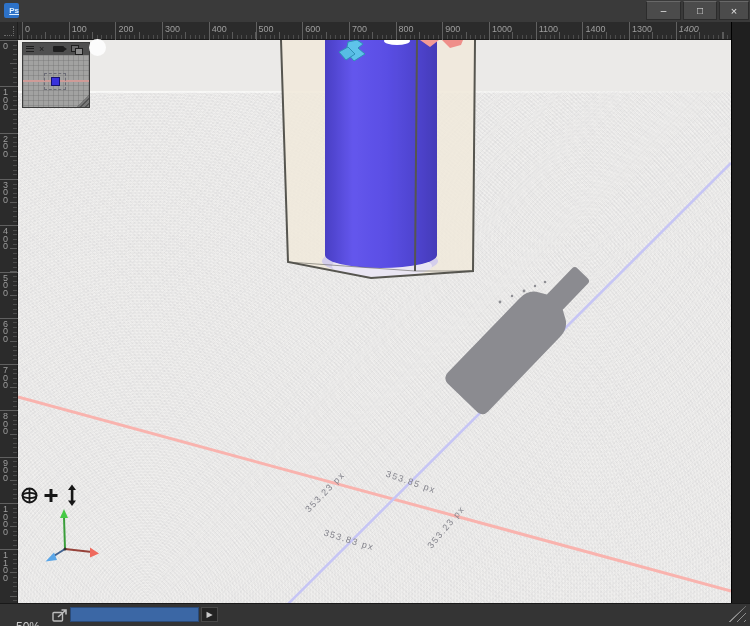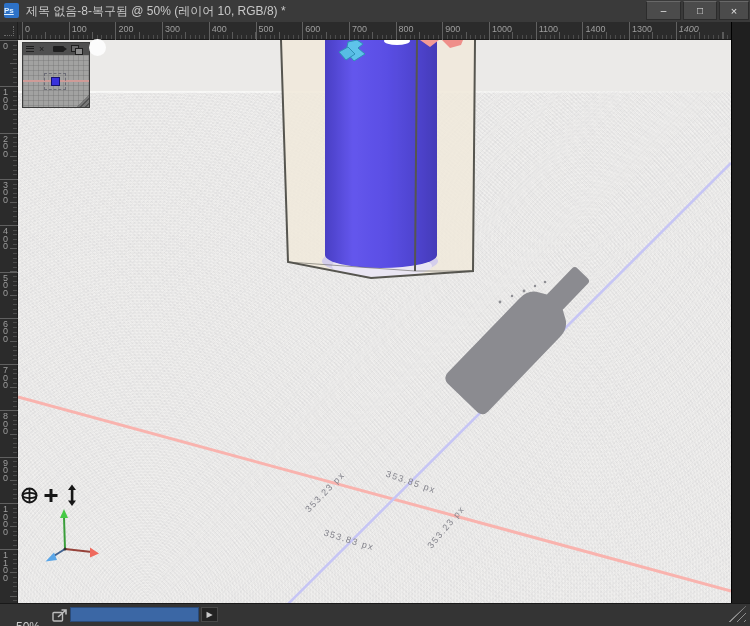--- a/index.html
+++ b/index.html
@@ -1,21 +1,21 @@
 <!DOCTYPE html>
 <html><head>
 <meta charset="utf-8">
 <style>
   html,body{margin:0;padding:0;background:#343434;font-family:"Liberation Sans",sans-serif;}
   #app{position:relative;width:750px;height:626px;overflow:hidden;background:#343434;user-select:none;}
 
   
   .titlebar{position:absolute;left:0;top:0;width:750px;height:22px;background:#3a3a3a;border-bottom:1px solid #262626;}
   .ps-logo{position:absolute;left:4px;top:3px;width:15px;height:15px;background:#2d72c8;border-radius:2px;
-    color:#dff0ff;font-size:8px;font-weight:bold;text-align:left;line-height:15px;text-decoration:underline;}
+    color:#dff0ff;font-size:8px;font-weight:bold;text-align:right;line-height:15px;text-decoration:underline;}
   .title-text{position:absolute;left:26px;top:3px;font-size:12px;color:#c8c8c8;white-space:nowrap;}
   .win-btn{position:absolute;top:1px;height:19px;background:#4b4b4b;border:1px solid #2c2c2c;border-top-color:#686868;
     color:#e3e3e3;font-size:10px;text-align:center;line-height:18px;box-sizing:border-box;}
   .btn-min{left:646px;width:35px;} .btn-max{left:683px;width:34px;} .btn-close{left:719px;width:30px;font-size:11px;}
 
   
   .ruler-corner{position:absolute;left:0;top:22px;width:18px;height:18px;background:#2b2b2b;border-right:1px solid #1e1e1e;border-bottom:1px solid #1a1a1a;box-sizing:border-box;}
   .ruler-corner i{position:absolute;left:4px;top:4px;width:9px;height:9px;border-right:1px dotted #6a6a6a;border-bottom:1px dotted #6a6a6a;}
   .ruler-top{position:absolute;left:18px;top:22px;width:713px;height:18px;background-color:#2b2b2b;
     background-image:
@@ -89,21 +89,20 @@
     background:repeating-linear-gradient(135deg,transparent 0 2px,#8f8f8f 2px 3px,transparent 3px 5px);
     clip-path:polygon(100% 0,100% 100%,0 100%);}
 </style>
 </head>
 <body>
 
 <div id="app">
 
   <div class="titlebar">
     <div class="ps-logo">Ps</div>
-    <div class="title-text">제목 없음-8-복구됨 @ 50% (레이어 10, RGB/8) *</div>
     <div class="win-btn btn-min">–</div>
     <div class="win-btn btn-max">□</div>
     <div class="win-btn btn-close">×</div>
   </div>
 
   <div class="ruler-corner">
       <i></i>
     </div>
   <div class="ruler-top">
       <div class="htick" style="left: 4px;"></div>

